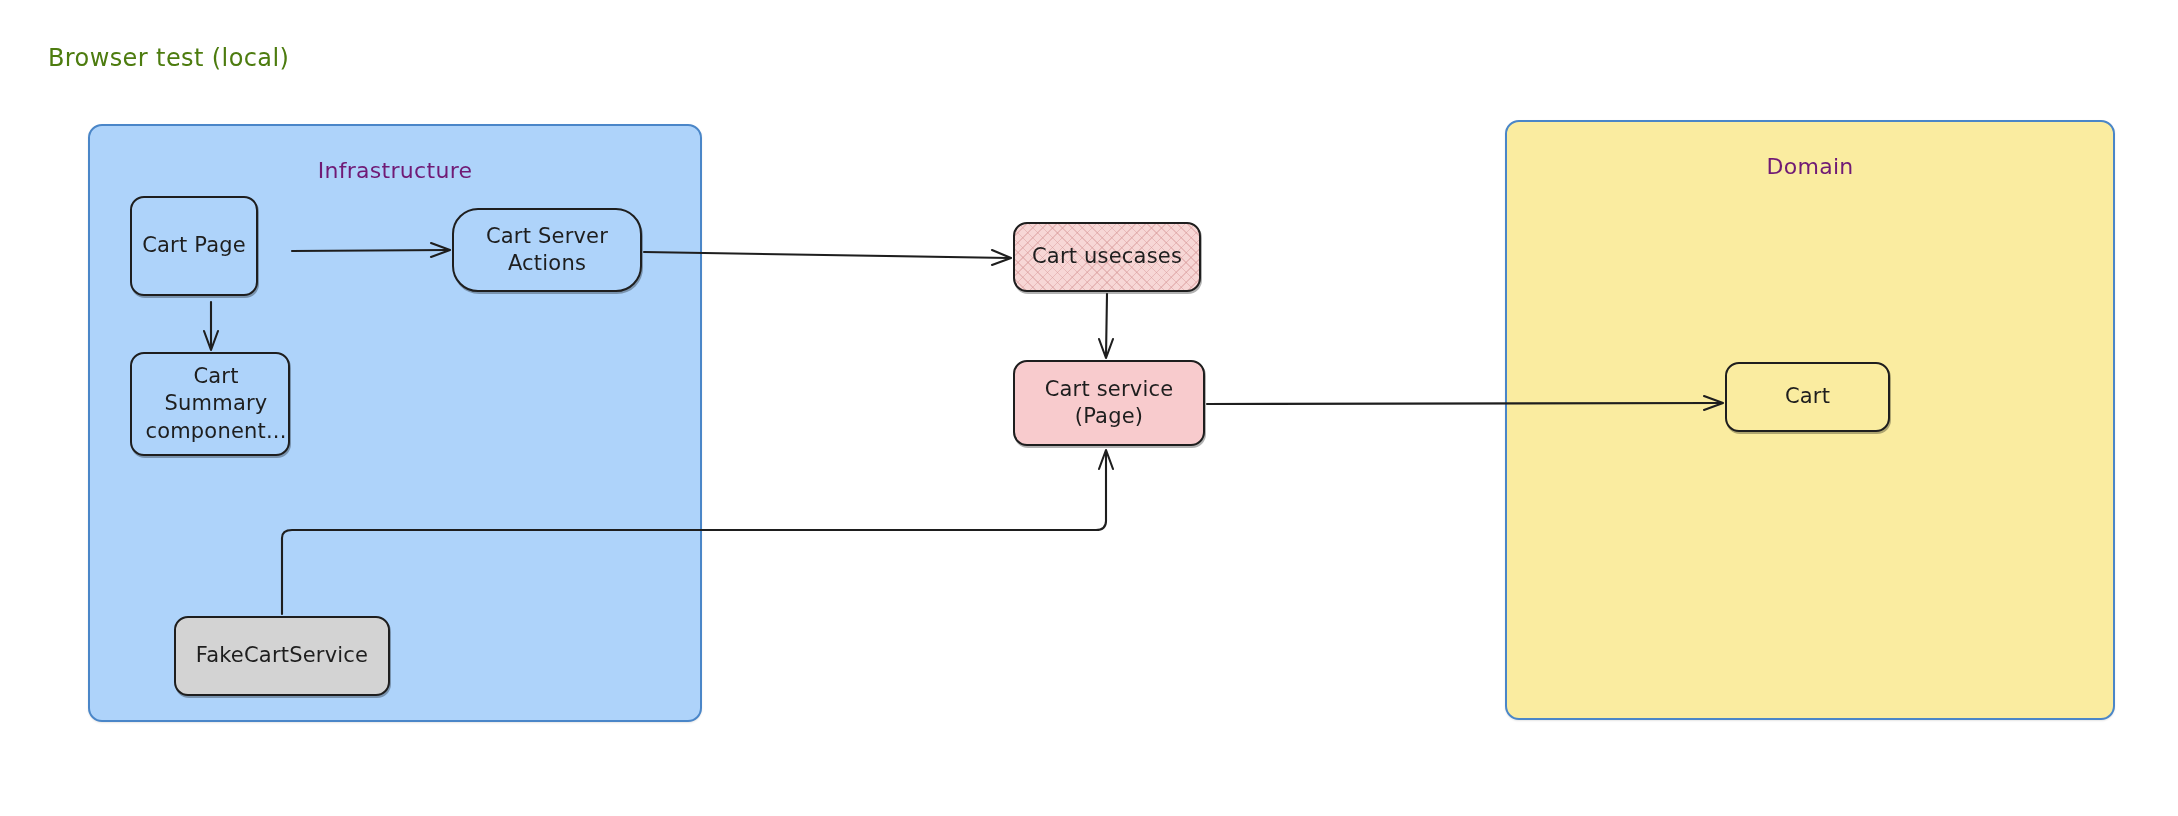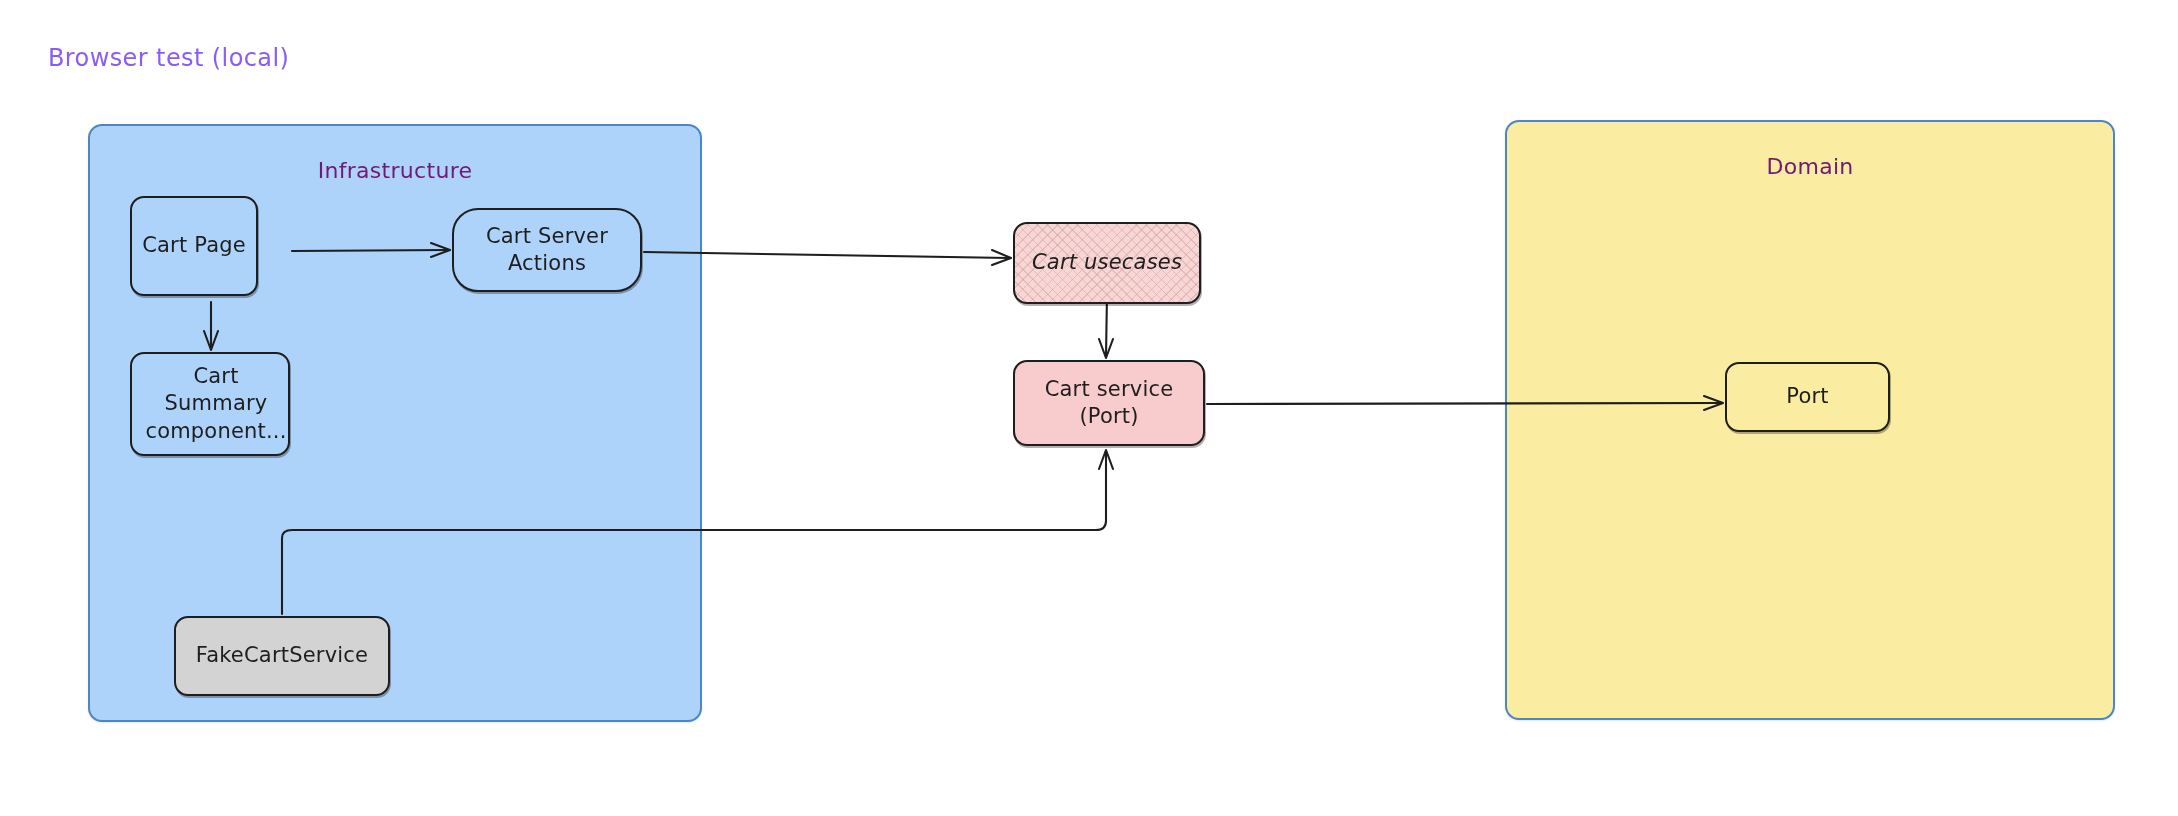--- a/index.html
+++ b/index.html
@@ -7,21 +7,21 @@
   body{
     width:2178px;height:816px;position:relative;overflow:hidden;
     font-family:"DejaVu Sans","Liberation Sans",sans-serif;
     -webkit-font-smoothing:antialiased;
   }
   #canvas{position:absolute;left:0;top:0;width:2178px;height:816px;}
 
   
   .page-title{
     position:absolute;left:48px;top:44px;
-    font-size:24px;color:#8b5cf6;letter-spacing:.4px;white-space:nowrap;
+    font-size:24px;color:#4d7c0f;letter-spacing:.4px;white-space:nowrap;
   }
 
   
   .group{
     position:absolute;border:2px solid #4a86c8;border-radius:14px;
     box-sizing:border-box;
     box-shadow:0 1px 2px rgba(0,0,0,.10);
   }
   .group-label{
     position:absolute;left:0;width:100%;text-align:center;
@@ -51,21 +51,21 @@
     background-color:#f7d7d6;
     background-image:
       repeating-linear-gradient(45deg, rgba(214,150,150,.45) 0 1px, transparent 1px 7px),
       repeating-linear-gradient(-45deg, rgba(214,150,150,.45) 0 1px, transparent 1px 7px);
   }
 
   #node-cart-page          {left:130px;top:196px;width:128px;height:100px;}
   #node-cart-server-actions{left:452px;top:208px;width:190px;height:84px;border-radius:26px;}
   #node-cart-summary       {left:130px;top:352px;width:160px;height:104px;padding-left:20px;}
   #node-fakecartservice    {left:174px;top:616px;width:216px;height:80px;}
-  #node-cart-usecases      {left:1013px;top:222px;width:188px;height:82px;font-style:italic;}
+  #node-cart-usecases      {left:1013px;top:222px;width:188px;height:70px;}
   #node-cart-service       {left:1013px;top:360px;width:192px;height:86px;}
   #node-cart               {left:1725px;top:362px;width:165px;height:70px;}
 
   
   #edges{position:absolute;left:0;top:0;width:2178px;height:816px;pointer-events:none;}
   #edges path{fill:none;stroke:#1e1e1e;stroke-width:2.1px;stroke-linecap:round;stroke-linejoin:round;}
   #edges .head{fill:none;stroke:#1e1e1e;stroke-width:2.1px;stroke-linecap:round;stroke-linejoin:round;}
 </style>
 </head>
 <body>
@@ -122,17 +122,17 @@
 Actions</div>
 
   <div class="node blue" id="node-cart-summary">Cart Summary
 component...</div>
 
   <div class="node gray" id="node-fakecartservice">FakeCartService</div>
 
   <div class="node hatch" id="node-cart-usecases">Cart usecases</div>
 
   <div class="node pink" id="node-cart-service">Cart service
-(Port)</div>
+(Page)</div>
 
-  <div class="node yellow" id="node-cart">Port</div>
+  <div class="node yellow" id="node-cart">Cart</div>
 
 </div>
 
 </body></html>

